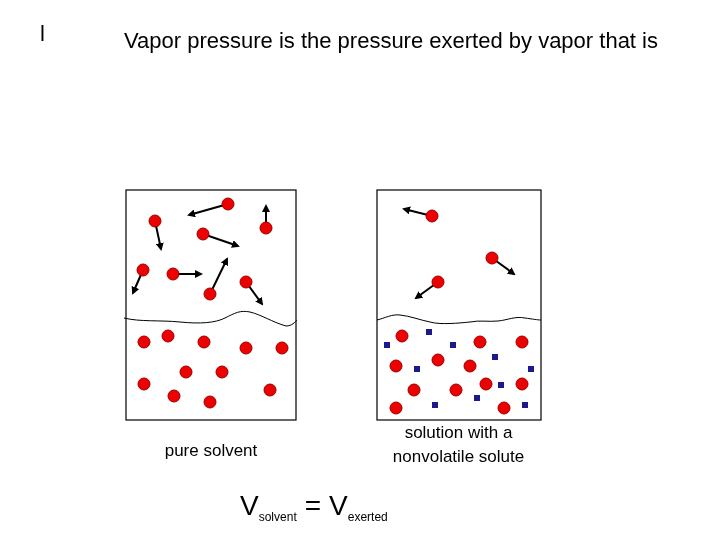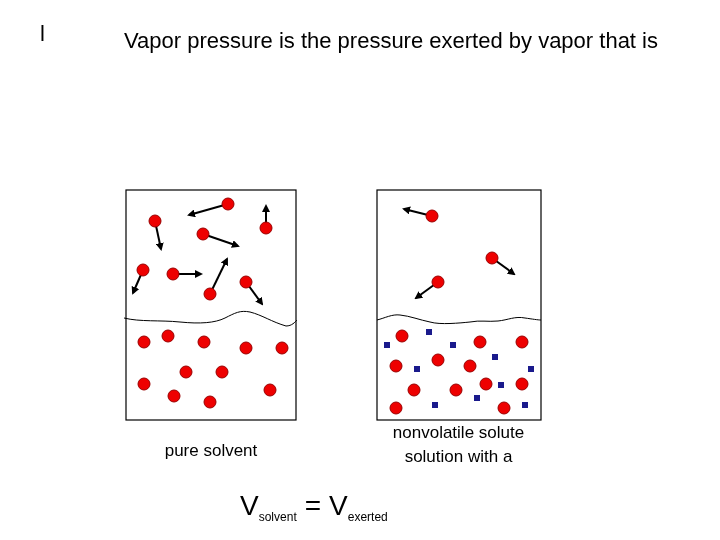--- a/index.html
+++ b/index.html
@@ -105,19 +105,19 @@
       <rect x="498" y="382" width="6" height="6"></rect>
         <rect x="474" y="395" width="6" height="6"></rect>
       <rect x="432" y="402" width="6" height="6"></rect>
         <rect x="522" y="402" width="6" height="6"></rect>
     </g>
   </g>
 </svg>
 
 <div class="caption cap-left">pure solvent</div>
 <div class="caption cap-right">
+  <div>solution with a</div>
   <div>nonvolatile solute</div>
-  <div>solution with a</div>
 </div>
 
 <div class="equation">
   <span>V</span><sub>solvent</sub><span class="eq">=</span><span>V</span><sub>exerted</sub>
 </div>
 
 </body></html>

